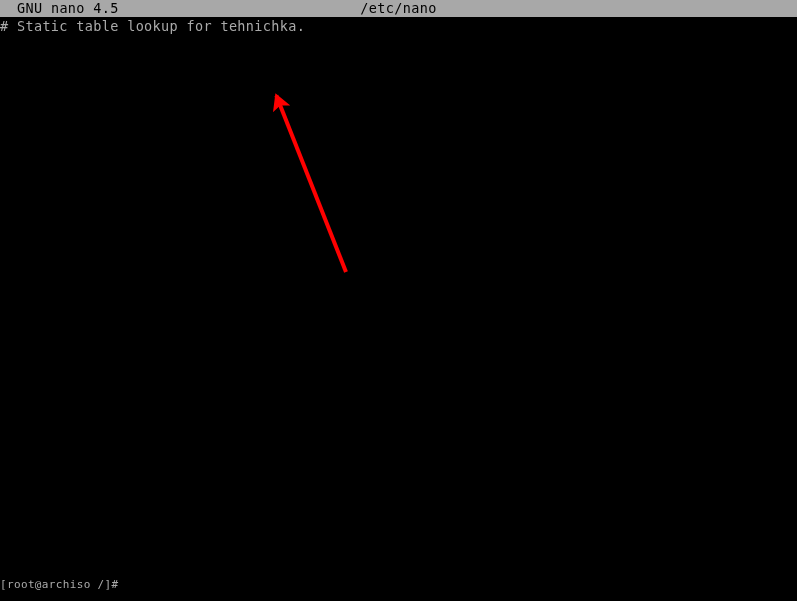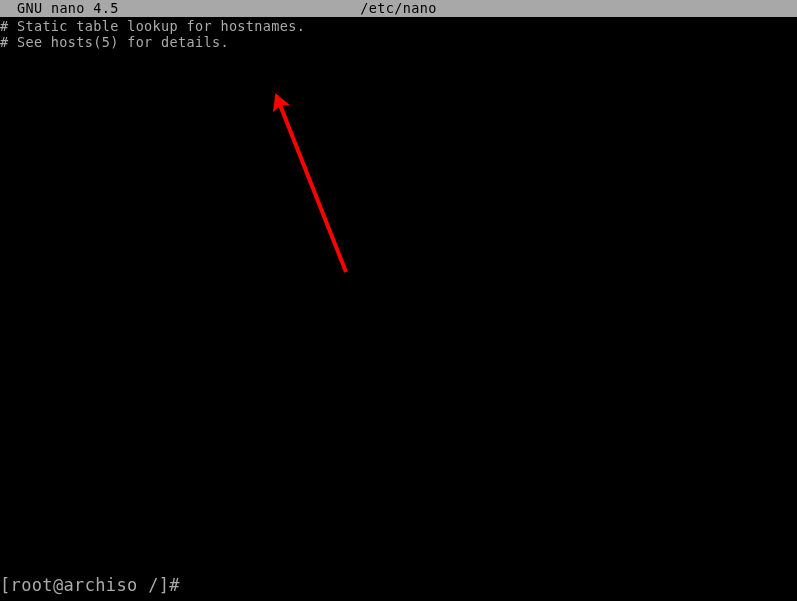--- a/index.html
+++ b/index.html
@@ -72,21 +72,21 @@
   }
   .term-line.empty { color: transparent; }
 
   
   #shell-prompt {
     position: absolute;
     left: 0;
     top: 577px;
     height: 16px;
     line-height: 16px;
-    font-size: 17px;
+    font-size: 11px;
     color: #aaaaaa;
     white-space: pre;
     letter-spacing: 0.35px;
   }
 
   
   #annotation-arrow {
     position: absolute;
     left: 0;
     top: 0;
@@ -100,22 +100,21 @@
 
 <div id="screen" style="background: rgb(0, 0, 0);">
 
   <div id="titlebar" style="background: rgb(168, 168, 168); color: rgb(0, 0, 0);">
     <span class="tb-app">GNU nano 4.5</span>
     <span class="tb-file">/etc/nano</span>
   </div>
   <div id="titlebar-underline"></div>
 
   <div id="editor">
-    <div class="term-line" style="top: 0px; color: rgb(170, 170, 170);"># Static table lookup for hostnames.</div>
-    <div class="term-line" style="top: 16px; color: rgb(170, 170, 170);"># See hosts(5) for details.</div>
+    <div class="term-line" style="top: 0px; color: rgb(170, 170, 170);"># Static table lookup for tehnichka.</div>
     <div class="term-line empty" style="top:32px;"></div>
   </div>
 
   <div id="shell-prompt" style="color: rgb(170, 170, 170);">[root@archiso /]#</div>
 
   <svg id="annotation-arrow" viewBox="0 0 797 601" width="797" height="601" xmlns="http://www.w3.org/2000/svg">
     <defs>
       <marker id="arrowhead" markerWidth="4.2" markerHeight="4.6" refX="3.6" refY="2.3" orient="auto" markerUnits="strokeWidth">
         <path d="M 0,0 L 4.2,2.3 L 0,4.6 L 0.9,2.3 Z" fill="#ff0000"></path>
       </marker>

